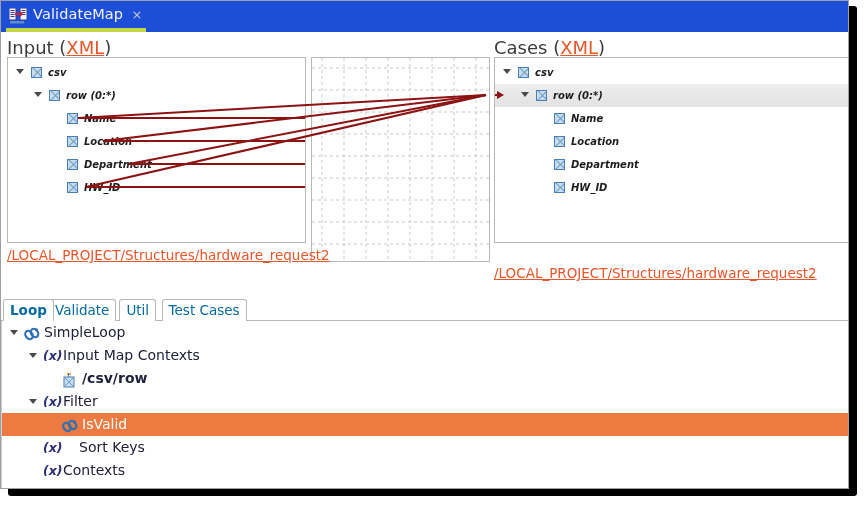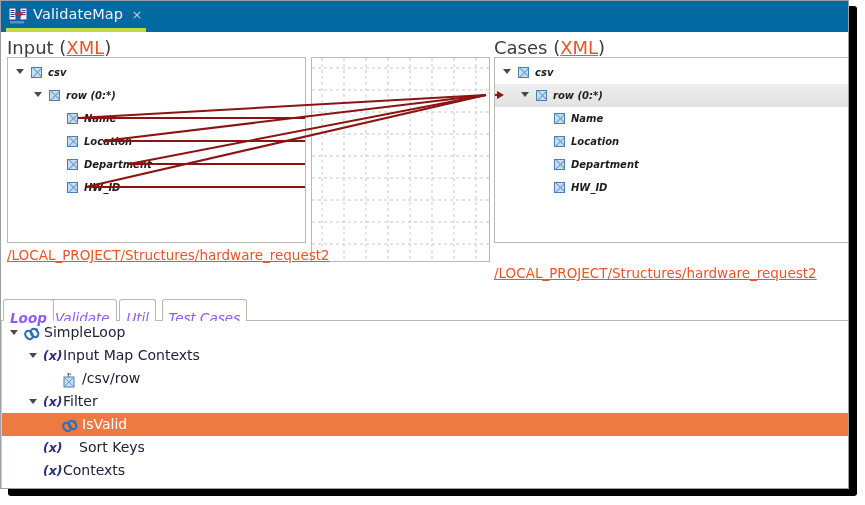--- a/index.html
+++ b/index.html
@@ -42,21 +42,21 @@
     box-sizing: border-box;
     overflow: hidden;
   }
 
   
   .titlebar {
     position: absolute;
     left: 0; top: 0;
     width: 849px;
     height: 31px;
-    background: #0369a1;
+    background: #1d4ed8;
   }
   .tab-underline {
     position: absolute;
     left: 5px;
     top: 27px;
     width: 140px;
     height: 4px;
     background: #c3d644;
   }
   .title-icon {
@@ -230,31 +230,30 @@
     left: 0; bottom: 0;
     width: 849px; height: 1px;
     background: #b9b9b4;
   }
   .tab {
     position: absolute;
     top: 2px;
     height: 22px;
     line-height: 21px;
     font-size: 13.5px;
-    color: #8b5cf6;
-    padding: 8px 6px;
+    color: #0369a1;
+    padding: 0 6px;
     box-sizing: border-box;
     border-left: 1px solid #b9b9b4;
     border-right: 1px solid #b9b9b4;
     border-top: 1px solid #b9b9b4;
     border-top-left-radius: 3px;
     border-top-right-radius: 3px;
     background: #ffffff;
     white-space: nowrap;
-    font-style: italic;
   }
   .tab.active {
     font-weight: bold;
     background: #ffffff;
     border-bottom: 1px solid #ffffff;
     z-index: 3;
   }
 
   
   #outline {
@@ -469,21 +468,21 @@
             <div class="out-label" style="left: 61px;">Input Map Contexts</div>
           </div>
           <div class="out-row">
             <div class="ic" style="left: 60px;"><svg width="16" height="15" viewBox="0 0 16 15">
                 <rect x="2" y="4" width="10" height="10" fill="#c8ddf0" stroke="#4a7fb5" stroke-width="1"></rect>
                 <line x1="2" y1="4" x2="12" y2="14" stroke="#6c9bc8" stroke-width="1"></line>
                 <line x1="12" y1="4" x2="2" y2="14" stroke="#6c9bc8" stroke-width="1"></line>
                 <path d="M5 0 L9 0 L9 2 L5 2 Z" fill="#e8a33d"></path>
                 <line x1="6.5" y1="0" x2="6.5" y2="4" stroke="#4a7fb5" stroke-width="1"></line>
               </svg></div>
-            <div class="out-label" style="left: 80px;">/csv/row</div>
+            <div class="out-label" style="left: 80px; font-weight: bold;">/csv/row</div>
           </div>
           <div class="out-row">
             <div class="out-twisty" style="left: 27px;"></div>
             <div class="ic ic-fx" style="left: 41px;">(x)</div>
             <div class="out-label" style="left: 61px;">Filter</div>
           </div>
           <div class="out-row selected">
             <div class="ic" style="left: 60px;"><svg width="16" height="15" viewBox="0 0 16 15">
                 <ellipse cx="5" cy="8" rx="3.4" ry="4.4" transform="rotate(-35 5 8)" fill="none" stroke="#2f6fb5" stroke-width="2.2"></ellipse>
                 <ellipse cx="10.5" cy="6" rx="3.4" ry="4.4" transform="rotate(-35 10.5 6)" fill="none" stroke="#2f6fb5" stroke-width="2.2"></ellipse>

